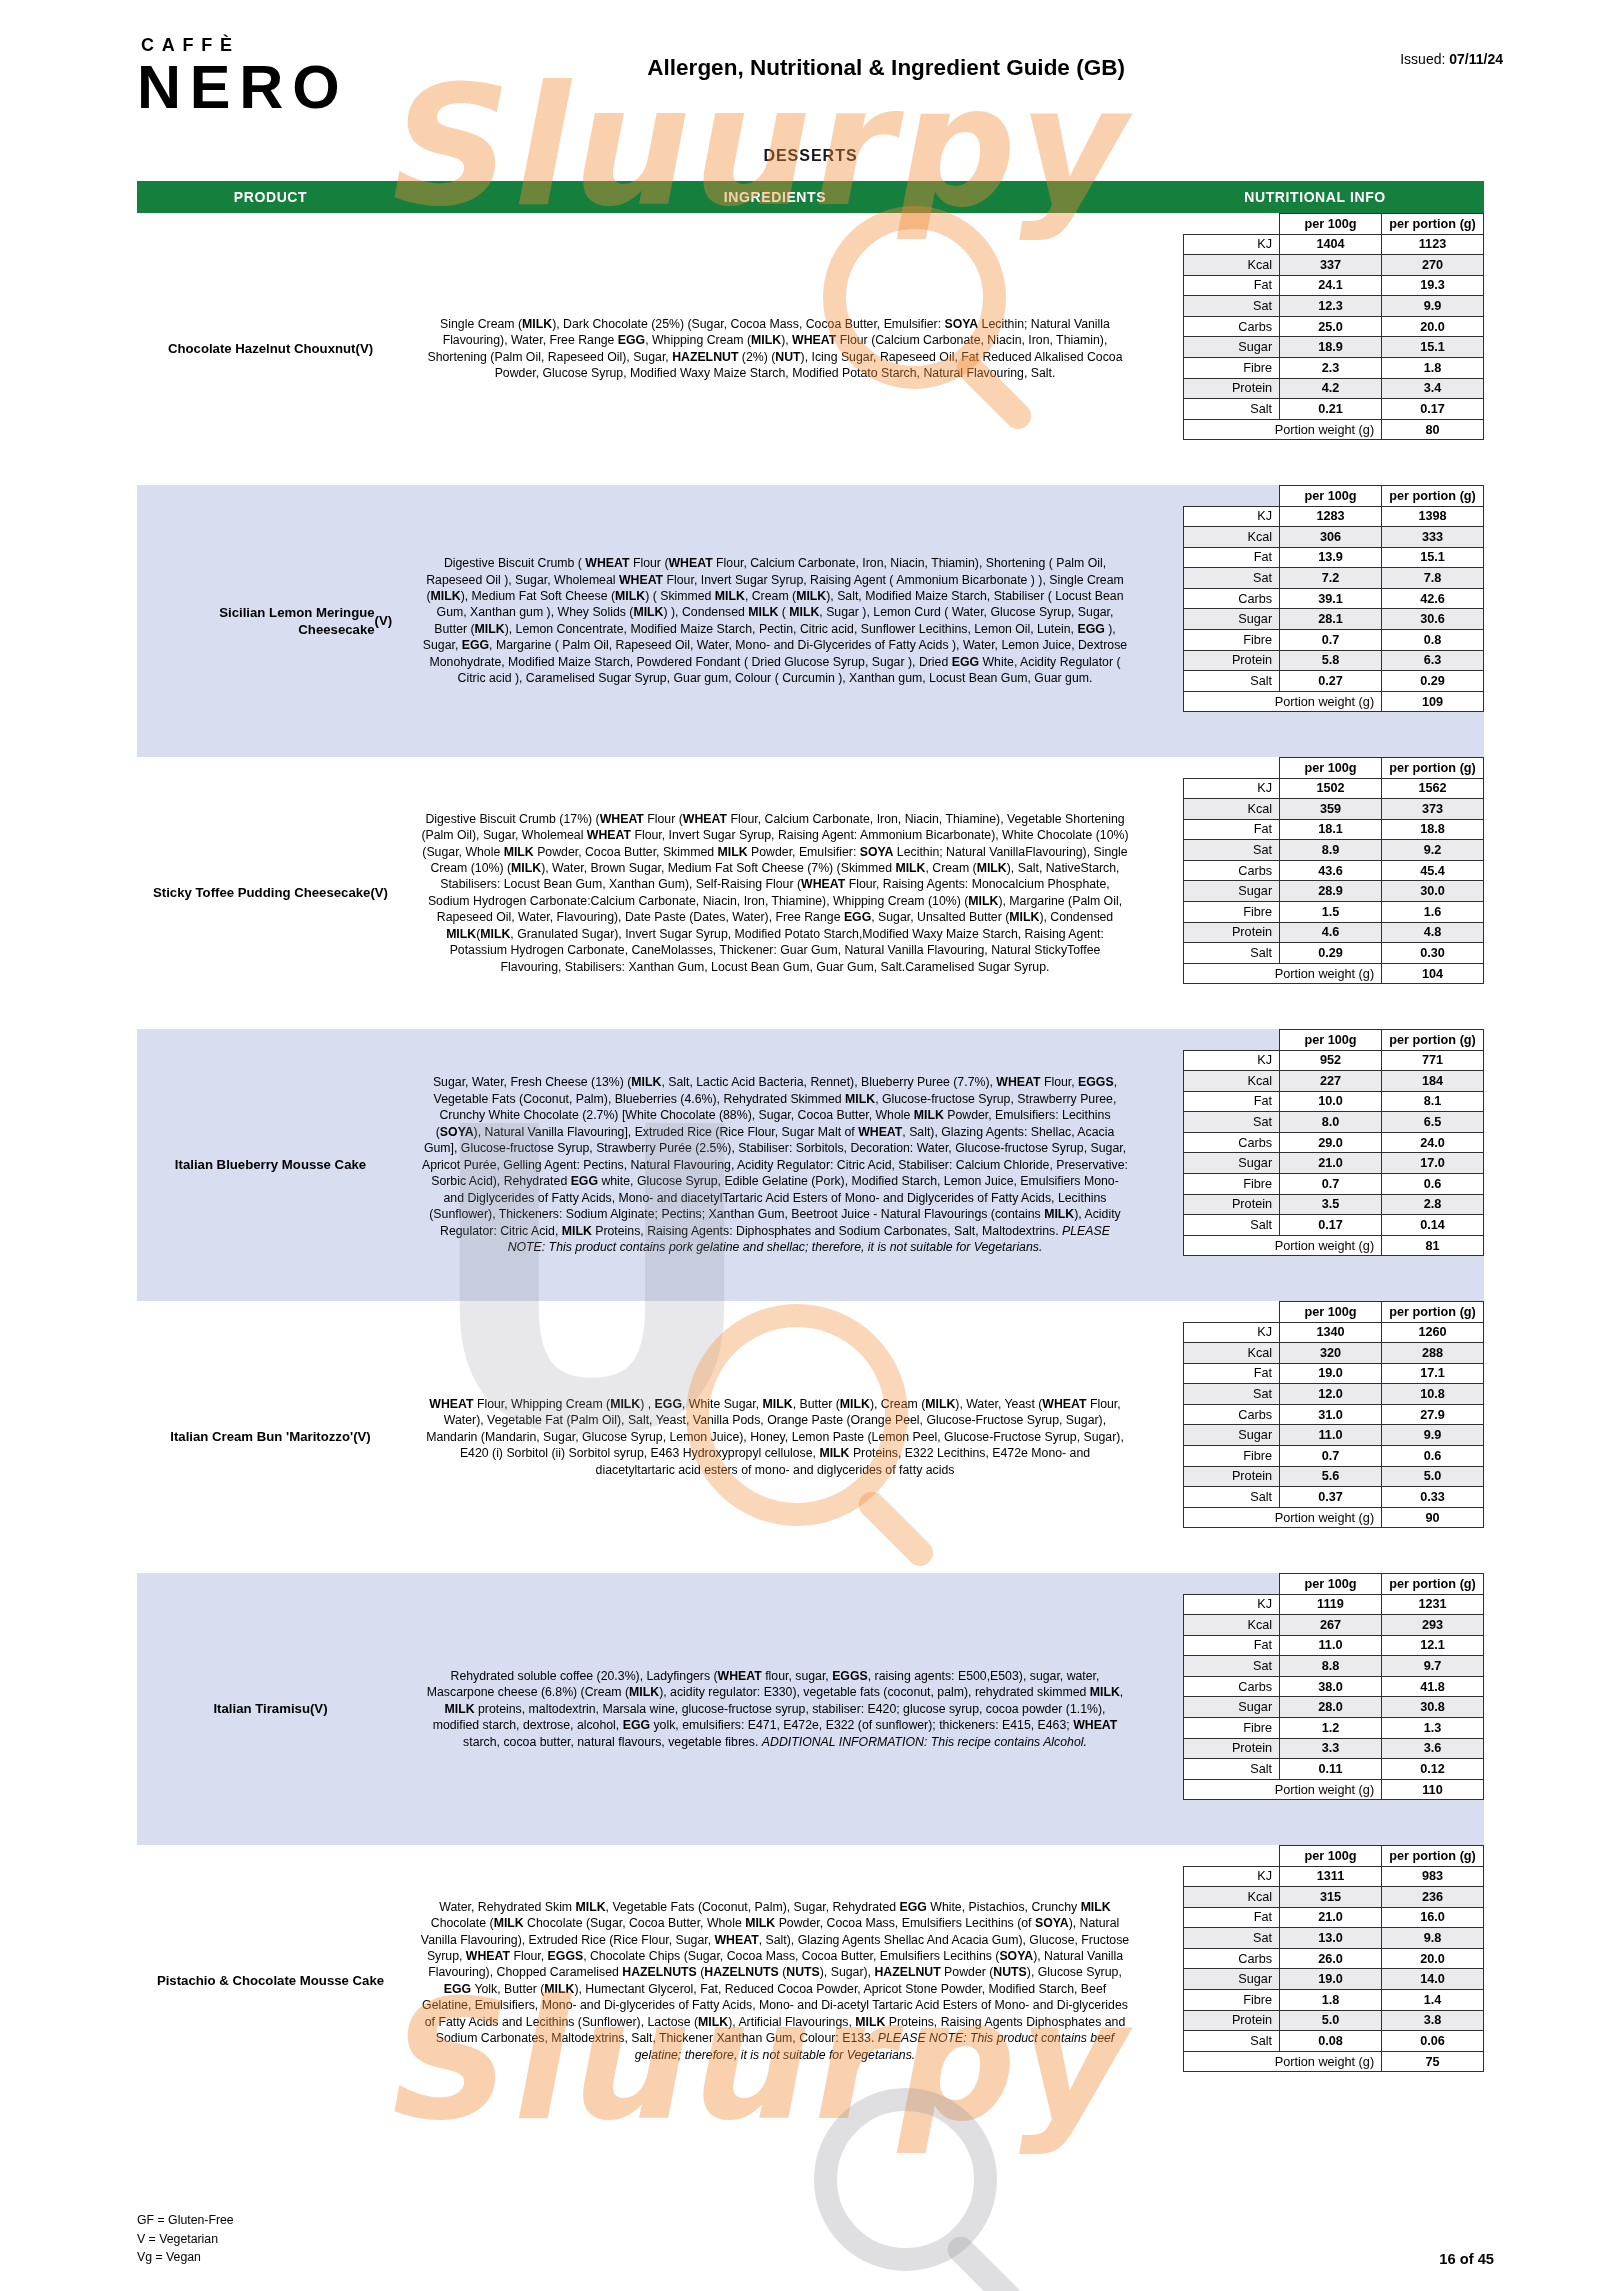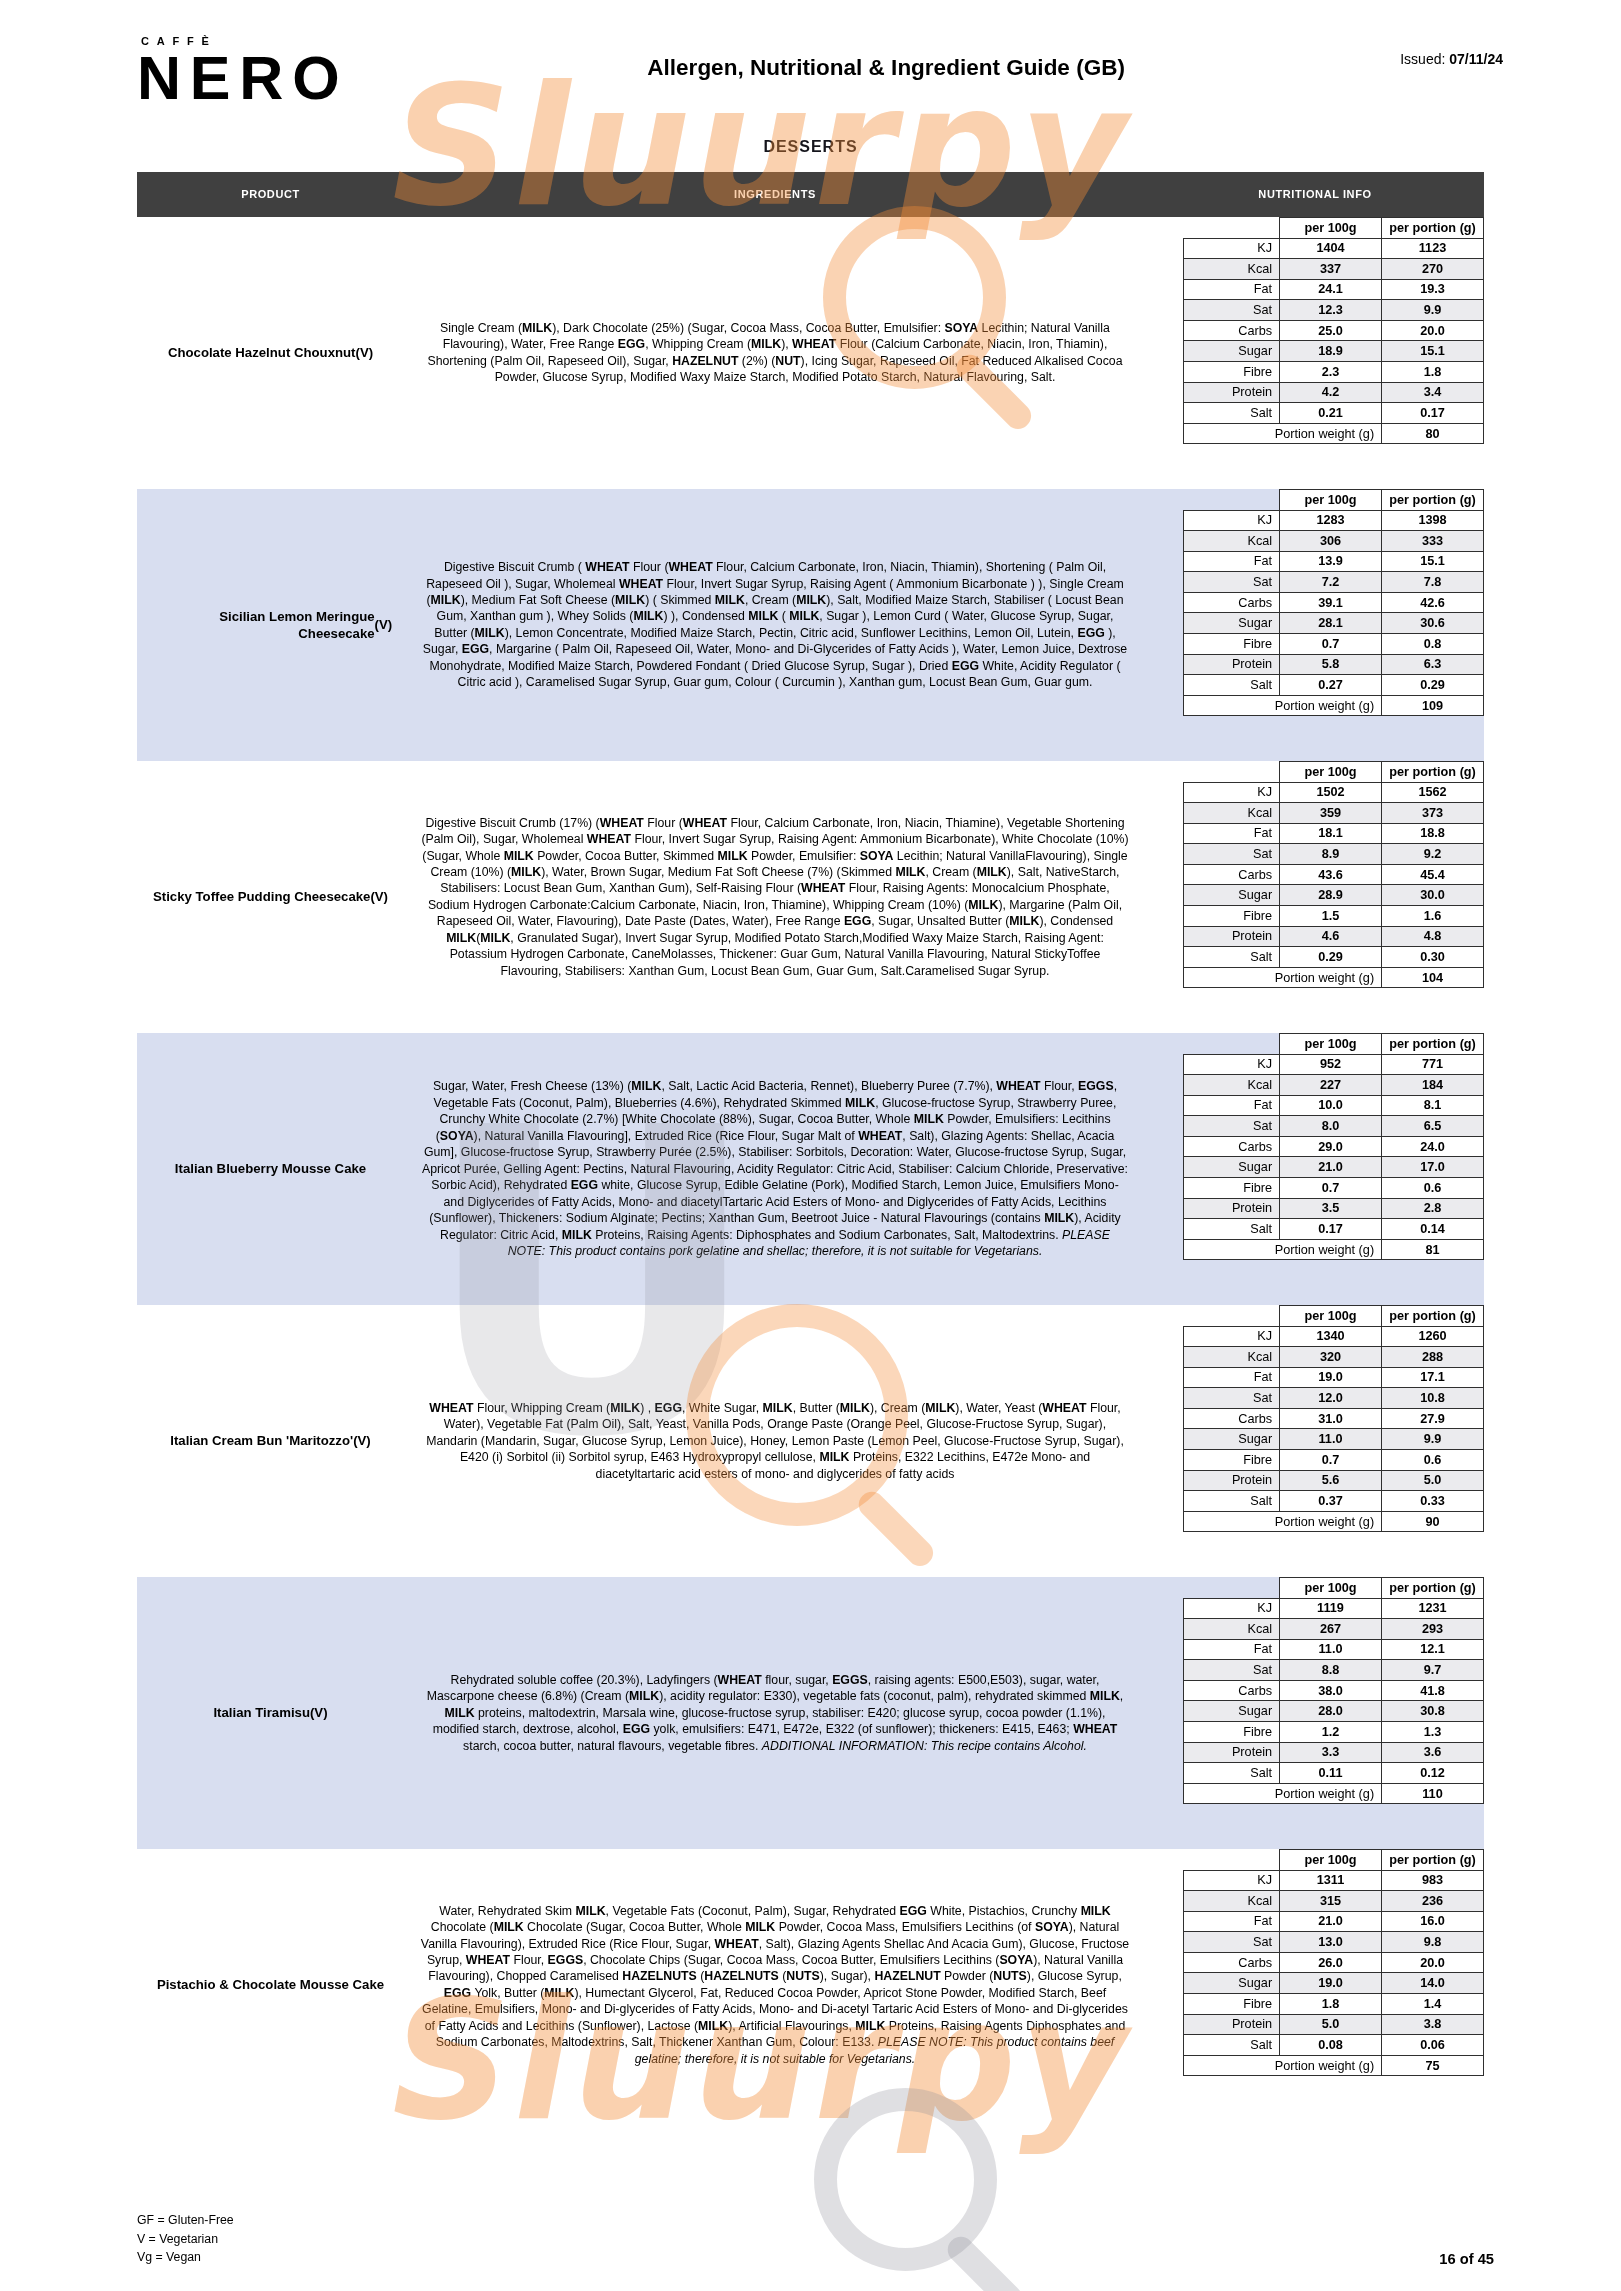--- a/index.html
+++ b/index.html
@@ -2,31 +2,31 @@
 <html><head>
 <meta charset="utf-8">
 <style>
   html,body{margin:0;padding:0;background:#9a9a9a;}
   .page{width:1621px;height:2292px;position:relative;background:#fff;margin:0 auto;
         font-family:"Liberation Sans",sans-serif;color:#000;overflow:hidden;}
 
   
   .header-row{display:flex;align-items:flex-start;padding:35px 118px 0 137px;}
   .logo{width:235px;}
-  .logo-caffe{font-size:11px;font-weight:bold;letter-spacing:7.8px;margin-left:3.9px;}
+  .logo-caffe{font-size:18px;font-weight:bold;letter-spacing:7.8px;margin-left:3.9px;}
   .logo-nero{font-size:61px;font-weight:bold;letter-spacing:8.8px;line-height:1.02;}
   .title-wrap{flex:1;text-align:center;padding-top:19.6px;font-size:22.5px;font-weight:bold;}
   .issued{padding-top:15.7px;font-size:14px;white-space:nowrap;}
   .issued .date{font-weight:bold;}
   .section-title{text-align:center;font-size:16px;font-weight:bold;letter-spacing:1px;margin-top:29px;color:#15151c;}
 
   
   .table-wrap{margin:15.7px 137px 0 137px;}
-  .thead{display:flex;background:#404040;color:#fff;font-weight:bold;font-size:11px;
-         height:45px;align-items:center;letter-spacing:0.6px;}
+  .thead{display:flex;background:#15803d;color:#fff;font-weight:bold;font-size:14px;
+         height:32px;align-items:center;letter-spacing:0.6px;}
   .th-product{width:267px;text-align:center;}
   .th-ing{flex:1;text-align:center;}
   .th-nut{width:338px;text-align:center;}
 
   .prow{display:flex;min-height:272px;}
   .prow.shaded{background:#d8def0;}
   .pcell{width:267px;display:flex;flex-direction:row;justify-content:center;align-items:center;
          text-align:right;font-weight:bold;font-size:13.2px;line-height:1.3;padding:5.9px 11.8px;box-sizing:border-box;}
   .pmark:empty{display:none;}
   .icell{flex:1;display:flex;align-items:center;justify-content:center;padding:7.8px 15.7px;box-sizing:border-box;}

